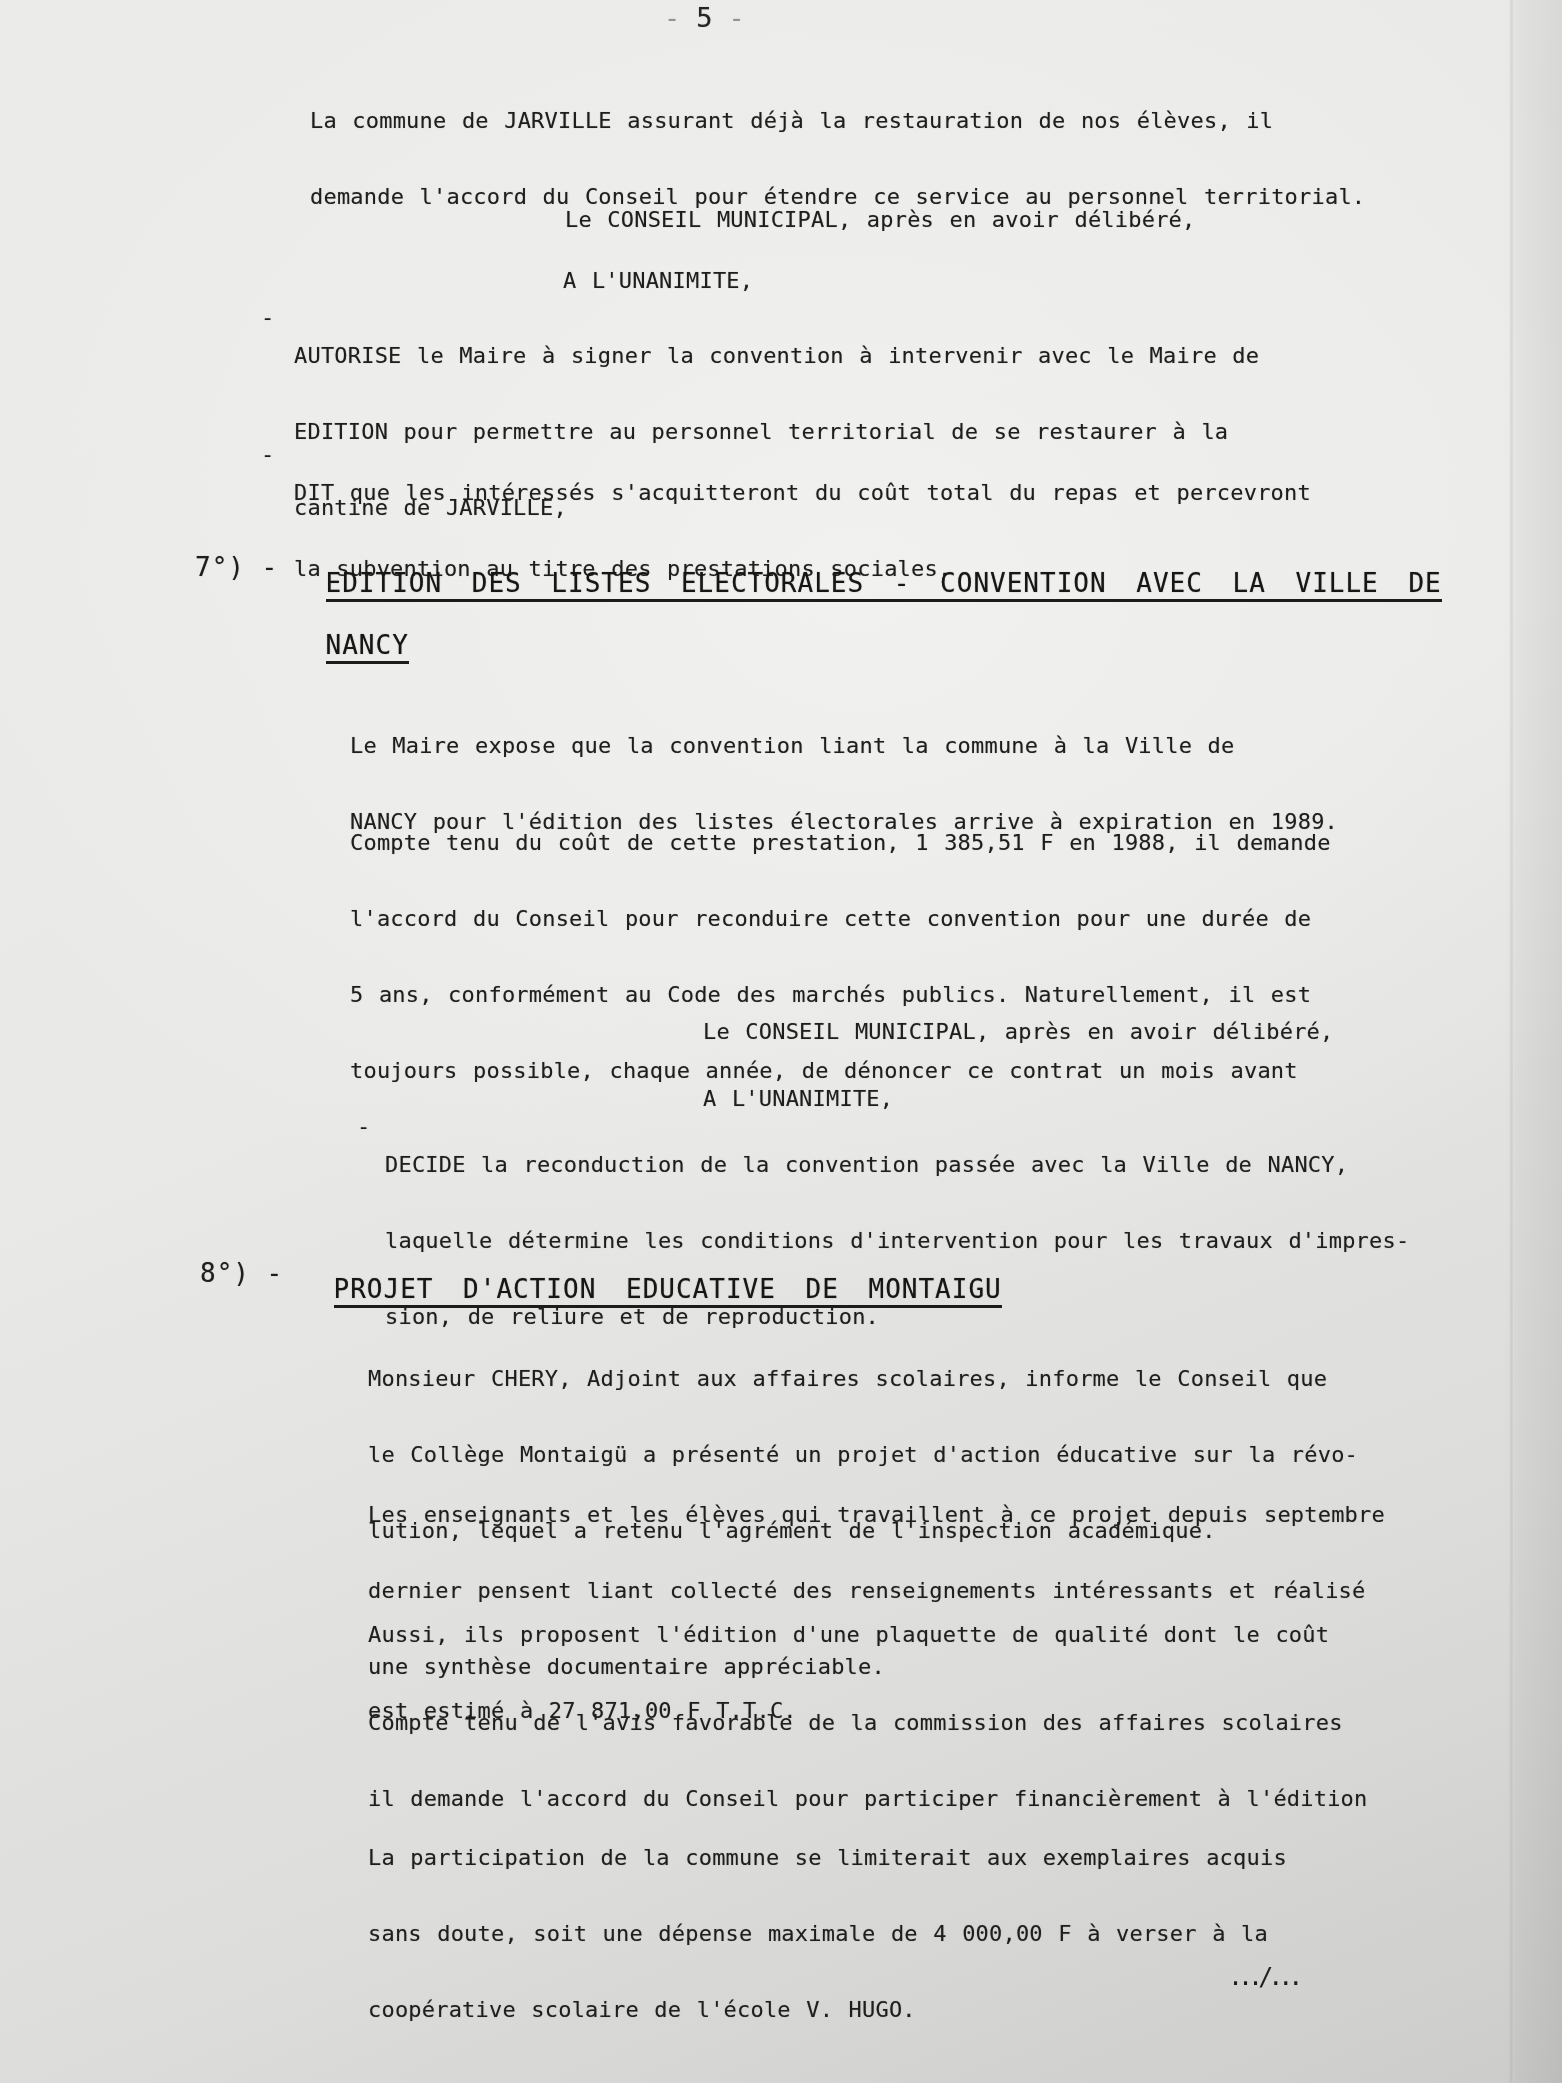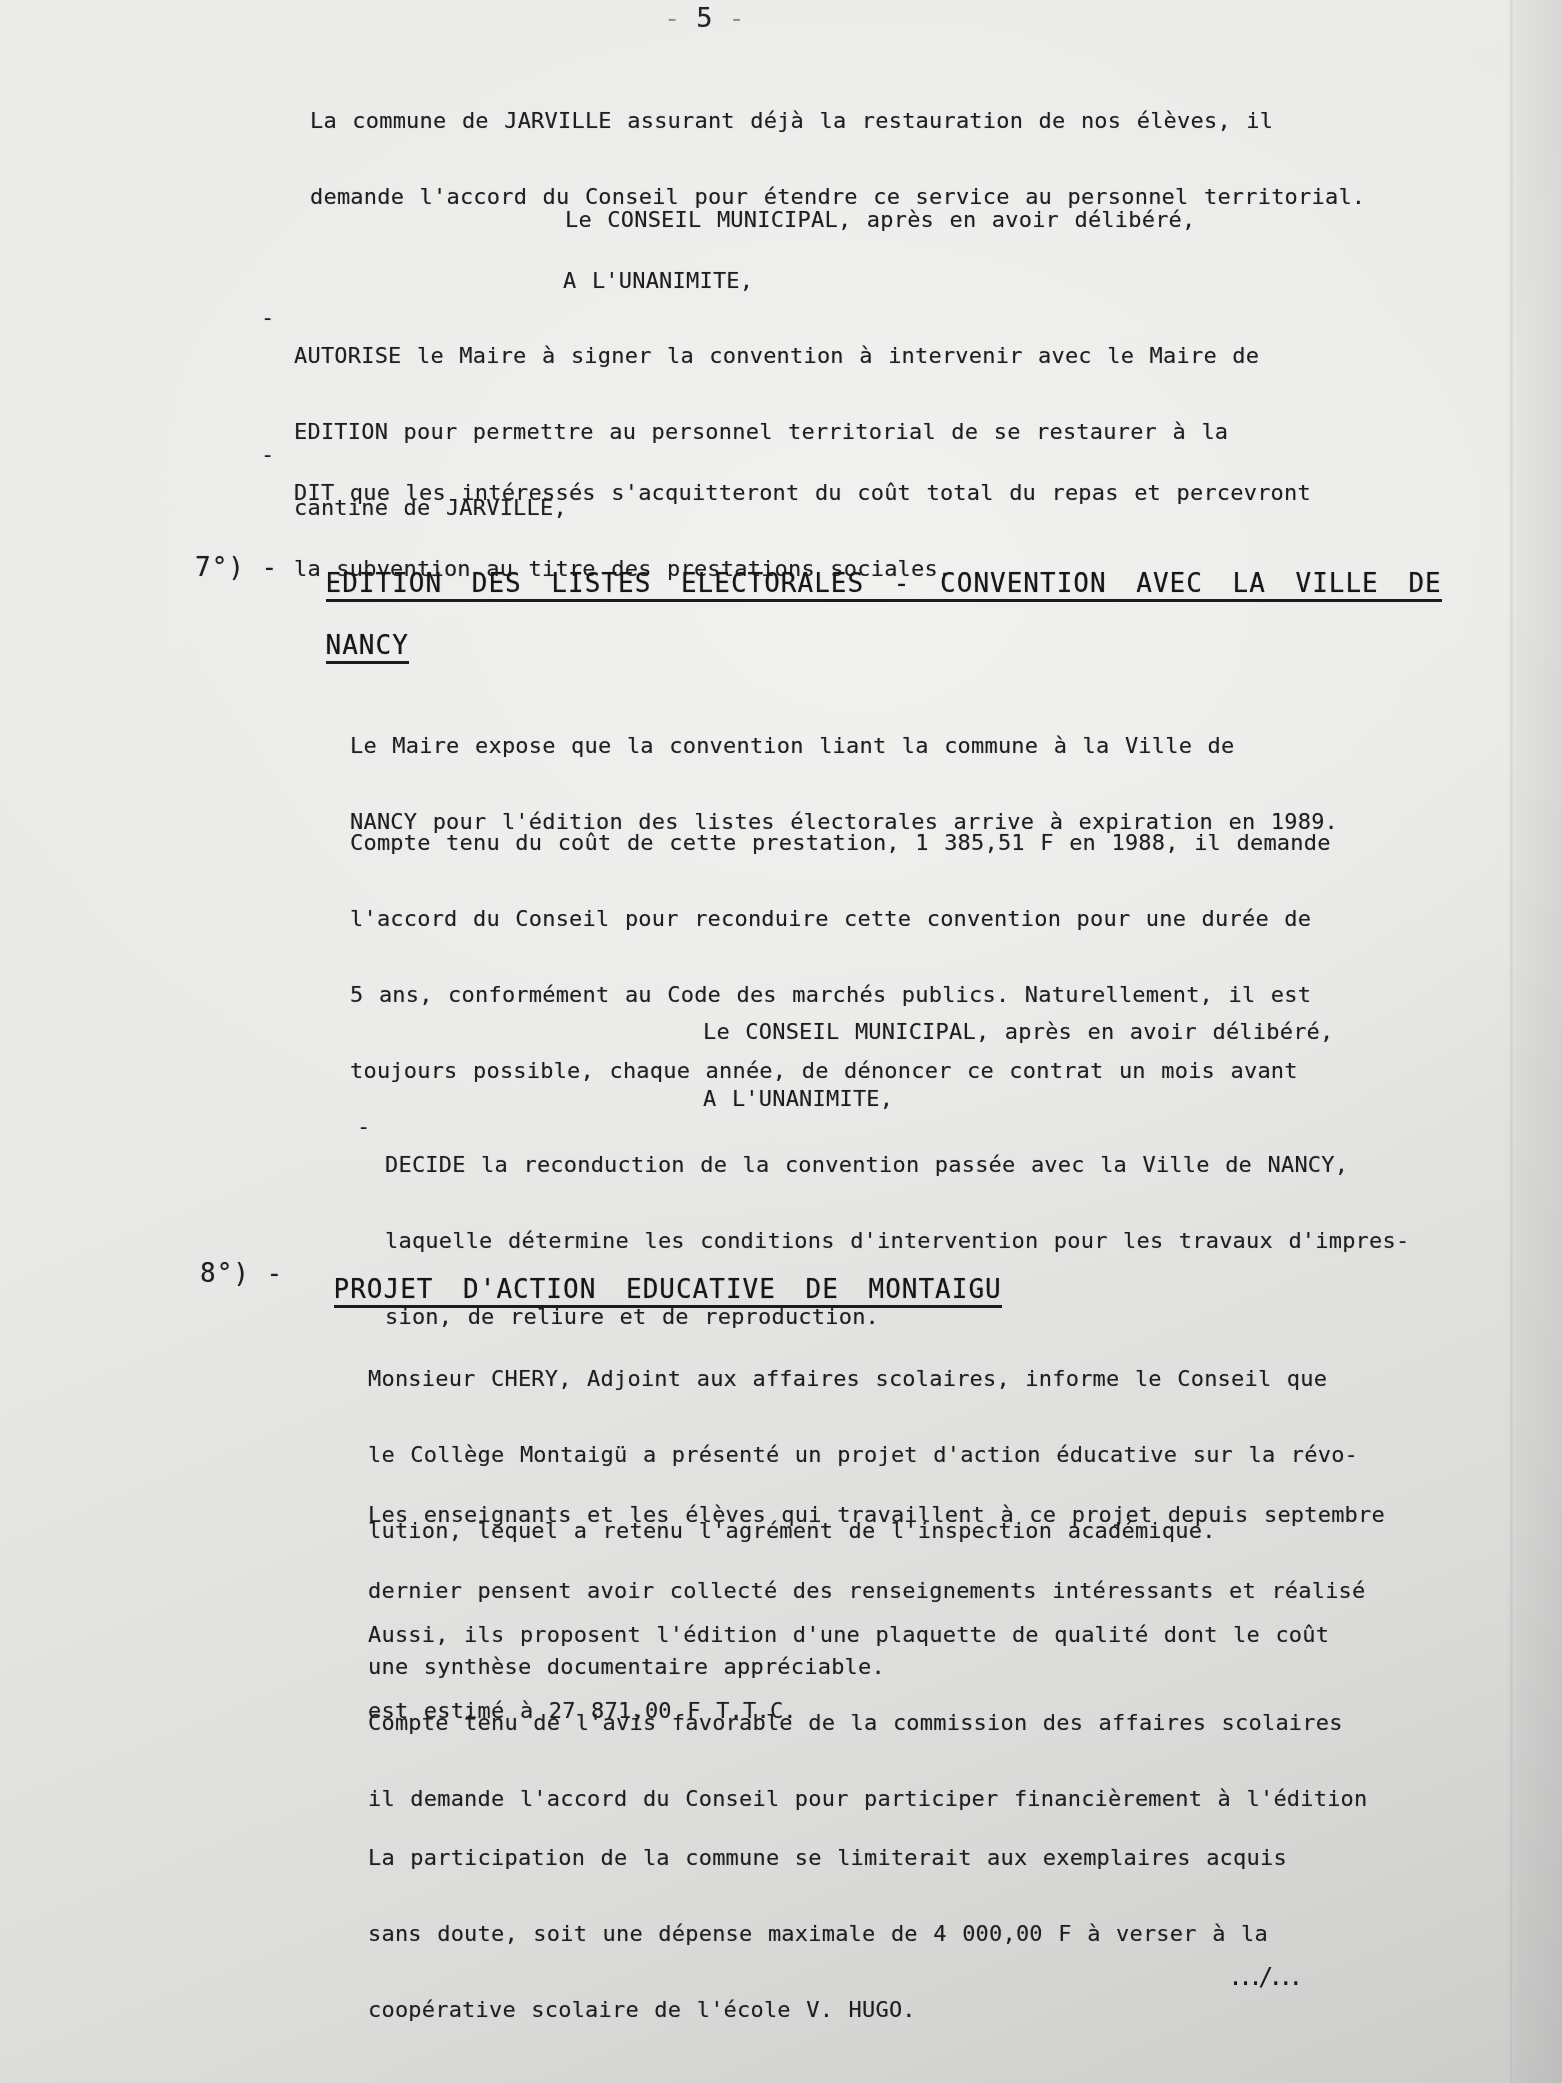--- a/index.html
+++ b/index.html
@@ -139,21 +139,21 @@
   </div>
 
   <div class="blk" style="left:368px; top:1322px">
     <div class="line">Monsieur CHERY, Adjoint aux affaires scolaires, informe le Conseil que</div>
     <div class="line">le Collège Montaigü a présenté un projet d'action éducative sur la révo-</div>
     <div class="line">lution, lequel a retenu l'agrément de l'inspection académique.</div>
   </div>
 
   <div class="blk" style="left:368px; top:1458px">
     <div class="line">Les enseignants et les élèves qui travaillent à ce projet depuis septembre</div>
-    <div class="line">dernier pensent avoir collecté des renseignements intéressants et réalisé</div>
+    <div class="line">dernier pensent liant collecté des renseignements intéressants et réalisé</div>
     <div class="line">une synthèse documentaire appréciable.</div>
   </div>
 
   <div class="blk" style="left:368px; top:1578px">
     <div class="line">Aussi, ils proposent l'édition d'une plaquette de qualité dont le coût</div>
     <div class="line">est estimé à 27 871,00 F T.T.C.</div>
   </div>
 
   <div class="blk" style="left:368px; top:1666px">
     <div class="line">Compte tenu de l'avis favorable de la commission des affaires scolaires</div>

